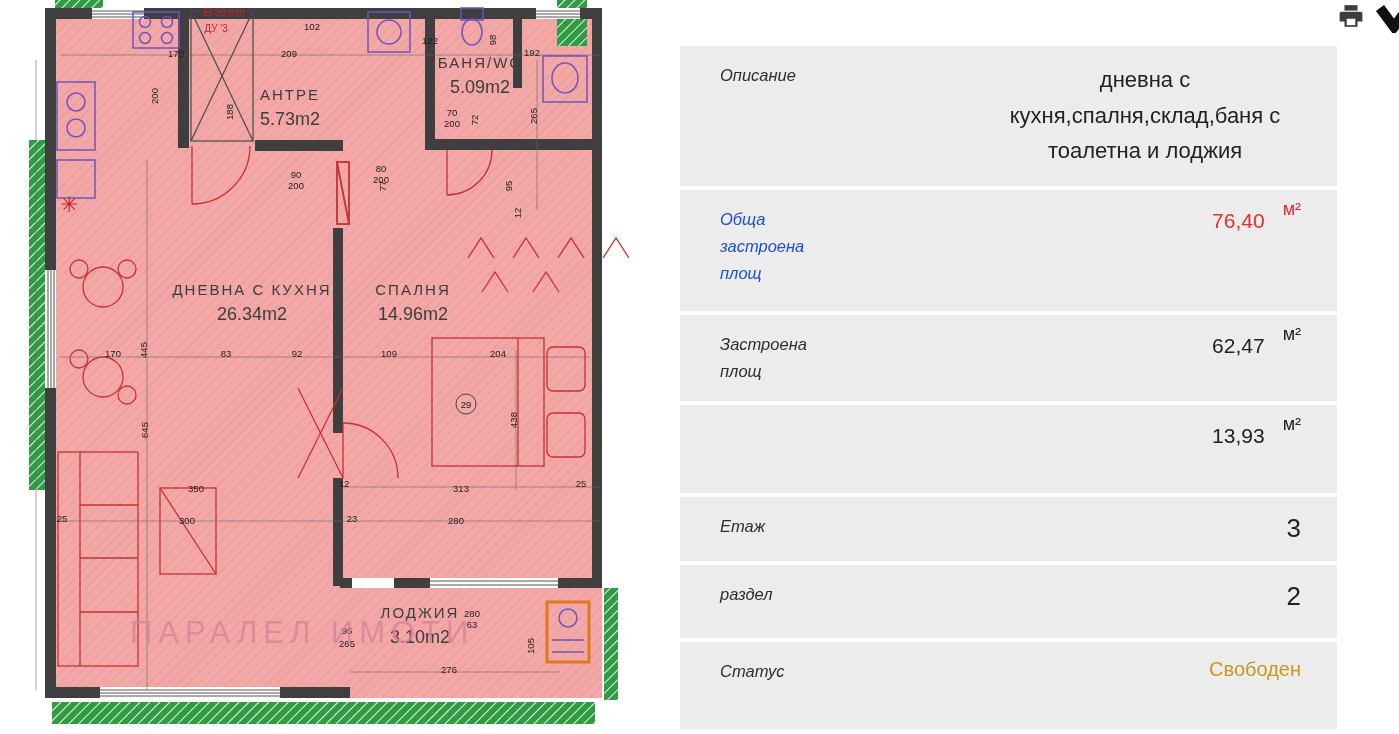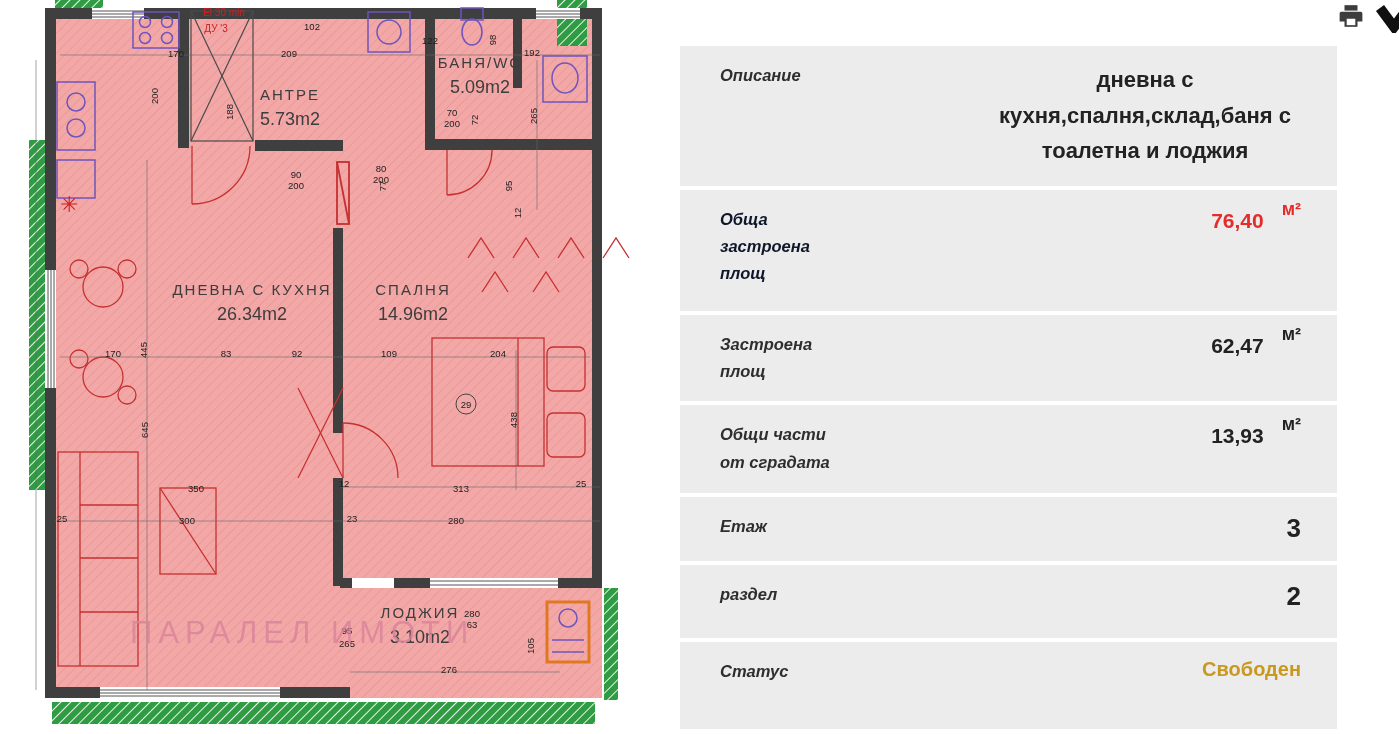--- a/index.html
+++ b/index.html
@@ -18,32 +18,32 @@
   .watermark { font-size: 31px; letter-spacing: 6px; fill: #d9829a; opacity: .8; }
 
   
   .right { flex: 1; background: #fff; display: flex; flex-direction: column; }
   .panel-top { height: 46px; display: flex; justify-content: flex-end;
                align-items: flex-start; gap: 10px; padding-top: 3px; }
   .icon-btn { cursor: pointer; line-height: 0; }
   .chev { margin-right: -14px; }
 
   .rows { margin-right: 62px; display: flex; flex-direction: column; gap: 4px; }
-  .row { display: flex; background: #ececec; padding: 16px 36px 16px 40px; font-weight: bold; }
+  .row { display: flex; background: #ececec; padding: 16px 36px 16px 40px; }
   .r0 { min-height: 140px; }
   .r1 { min-height: 121px; }
   .r2 { min-height: 86px; }
   .r3 { min-height: 88px; }
   .r4 { min-height: 64px; }
   .r5 { min-height: 73px; }
   .r6 { min-height: 87px; }
 
   .lab { width: 130px; flex: none; font-style: italic; font-size: 16.5px;
          color: #2e2e2e; line-height: 1.65; }
-  .l-red { color: #0f172a; }
+  .l-red { color: #1d4ed8; }
   .val { flex: 1; text-align: right; }
   .val.text { font-size: 22px; color: #222; line-height: 1.62;
               max-width: 312px; margin-left: auto; text-align: center; }
   .num { font-size: 21px; color: #222; }
   .num-sm { font-size: 26px; color: #222; }
   .red { color: #e62b2b; }
   .v-gold { font-size: 20px; color: #c9991f; }
   sup.unit { font-size: 18px; color: #222; margin-left: 18px;
              position: relative; top: -7px; }
   sup.unit.red { color: #e62b2b; }
@@ -289,21 +289,20 @@
     </div>
 
     <div class="row r2">
       <div class="lab">Застроена площ</div>
       <div class="val">
         <span class="num">62,47</span><sup class="unit">м²</sup>
       </div>
     </div>
 
     <div class="row r3">
-      <div class="lab">Общи части от сградата</div>
       <div class="val">
         <span class="num">13,93</span><sup class="unit">м²</sup>
       </div>
     </div>
 
     <div class="row r4">
       <div class="lab">Етаж</div>
       <div class="val">
         <span class="num-sm">3</span>
       </div>

